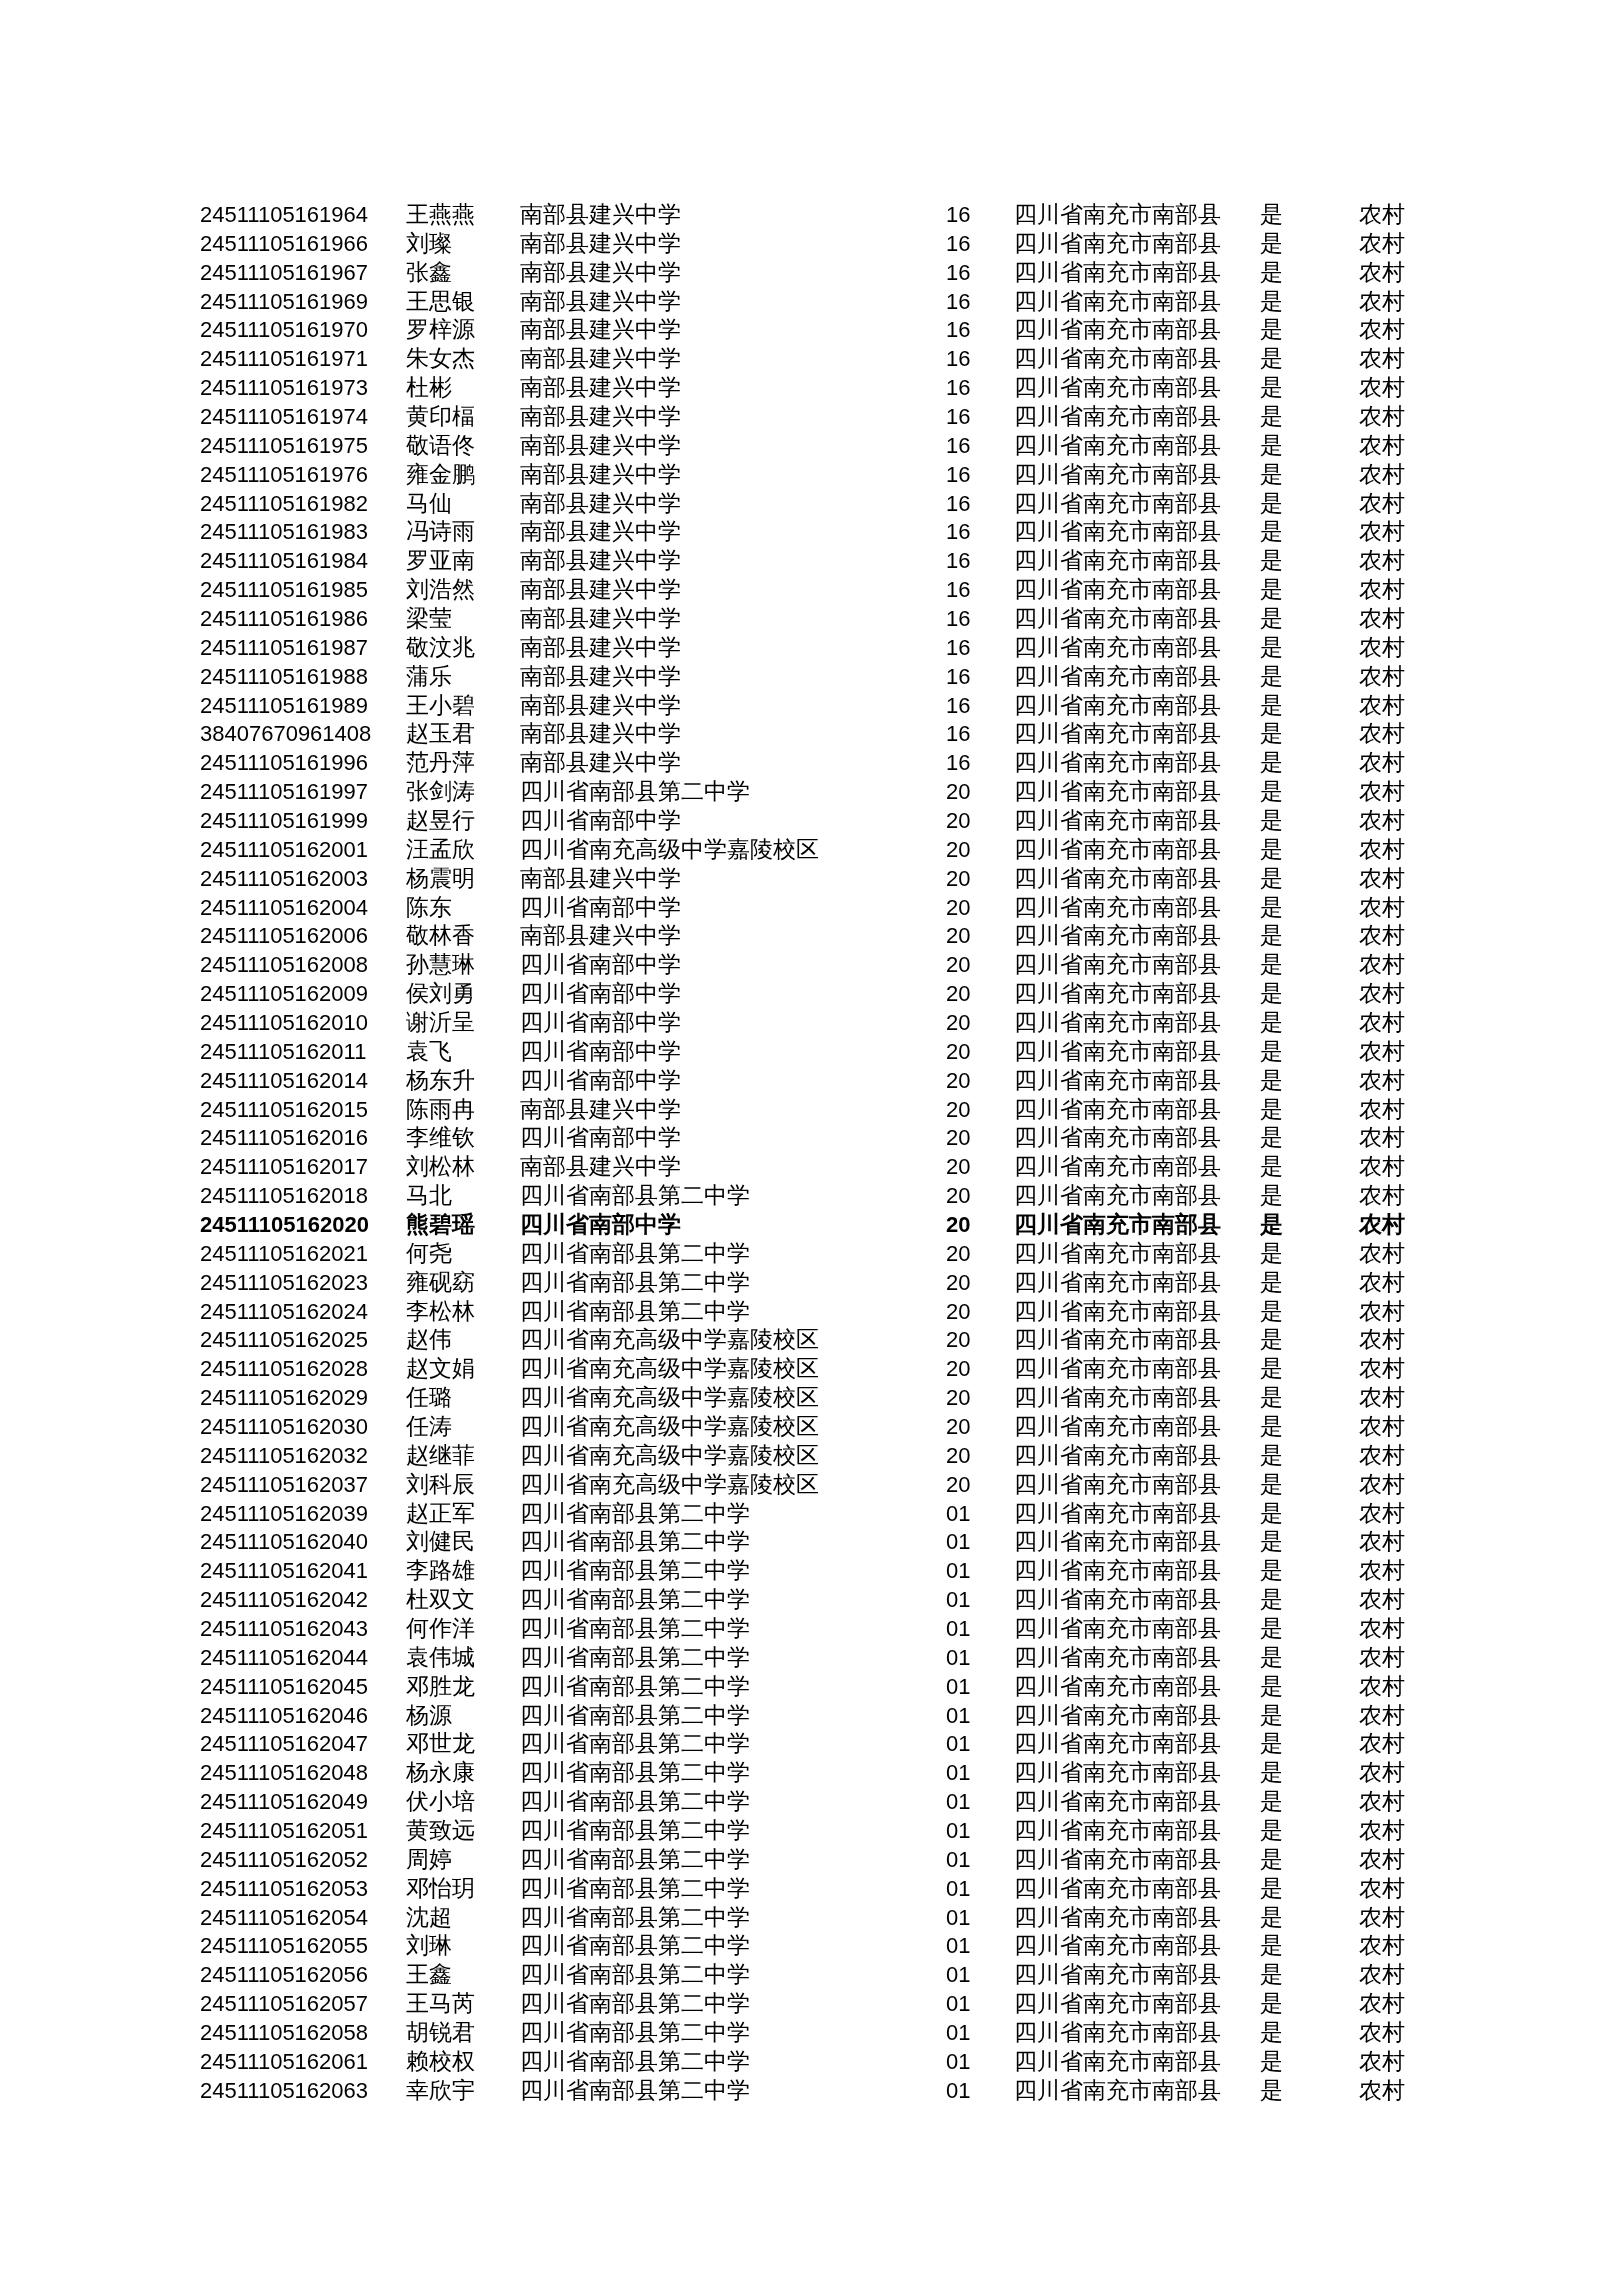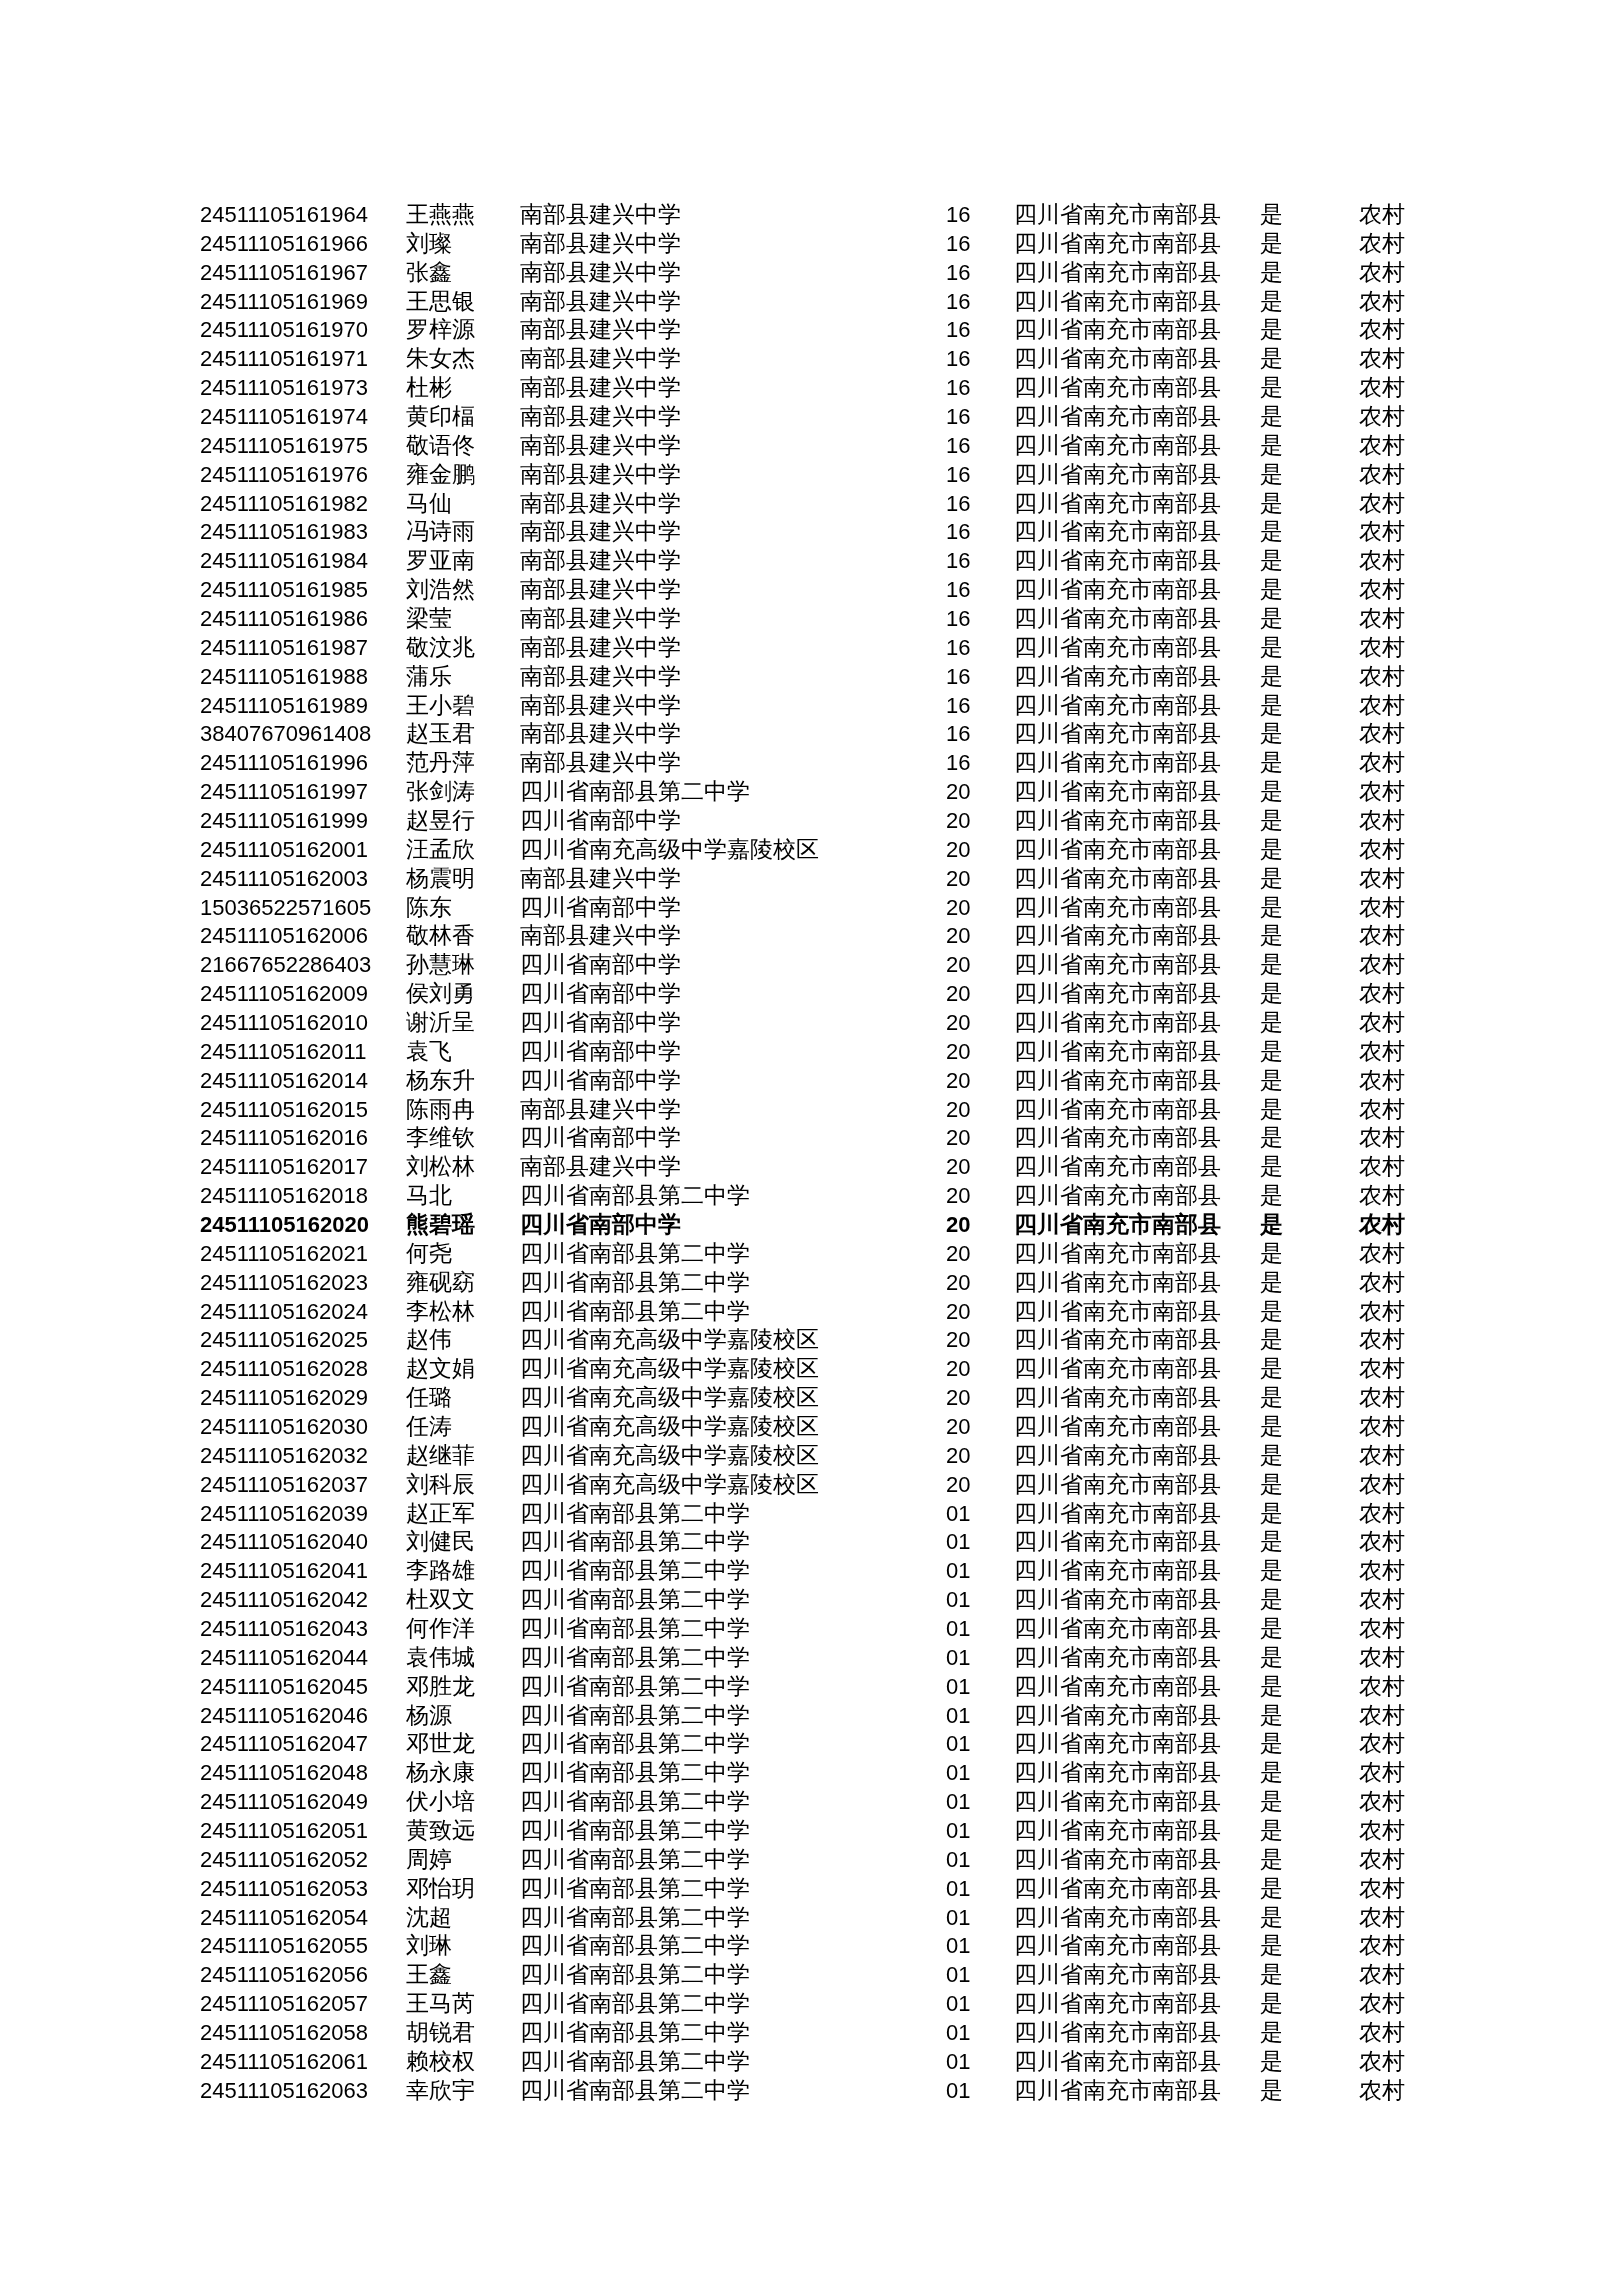--- a/index.html
+++ b/index.html
@@ -268,39 +268,39 @@
       <div class="row" style="top: 861px;">
         <span class="cell col-id num">24511105162003</span>
         <span class="cell col-name cjk">杨震明</span>
         <span class="cell col-school cjk">南部县建兴中学</span>
         <span class="cell col-code num">20</span>
         <span class="cell col-region cjk">四川省南充市南部县</span>
         <span class="cell col-flag cjk">是</span>
         <span class="cell col-type cjk">农村</span>
       </div>
       <div class="row" style="top: 890px;">
-        <span class="cell col-id num">15036522571605</span>
+        <span class="cell col-id num">24511105162004</span>
         <span class="cell col-name cjk">陈东</span>
         <span class="cell col-school cjk">四川省南部中学</span>
         <span class="cell col-code num">20</span>
         <span class="cell col-region cjk">四川省南充市南部县</span>
         <span class="cell col-flag cjk">是</span>
         <span class="cell col-type cjk">农村</span>
       </div>
       <div class="row" style="top: 918px;">
         <span class="cell col-id num">24511105162006</span>
         <span class="cell col-name cjk">敬林香</span>
         <span class="cell col-school cjk">南部县建兴中学</span>
         <span class="cell col-code num">20</span>
         <span class="cell col-region cjk">四川省南充市南部县</span>
         <span class="cell col-flag cjk">是</span>
         <span class="cell col-type cjk">农村</span>
       </div>
       <div class="row" style="top: 947px;">
-        <span class="cell col-id num">21667652286403</span>
+        <span class="cell col-id num">24511105162008</span>
         <span class="cell col-name cjk">孙慧琳</span>
         <span class="cell col-school cjk">四川省南部中学</span>
         <span class="cell col-code num">20</span>
         <span class="cell col-region cjk">四川省南充市南部县</span>
         <span class="cell col-flag cjk">是</span>
         <span class="cell col-type cjk">农村</span>
       </div>
       <div class="row" style="top: 976px;">
         <span class="cell col-id num">24511105162009</span>
         <span class="cell col-name cjk">侯刘勇</span>

